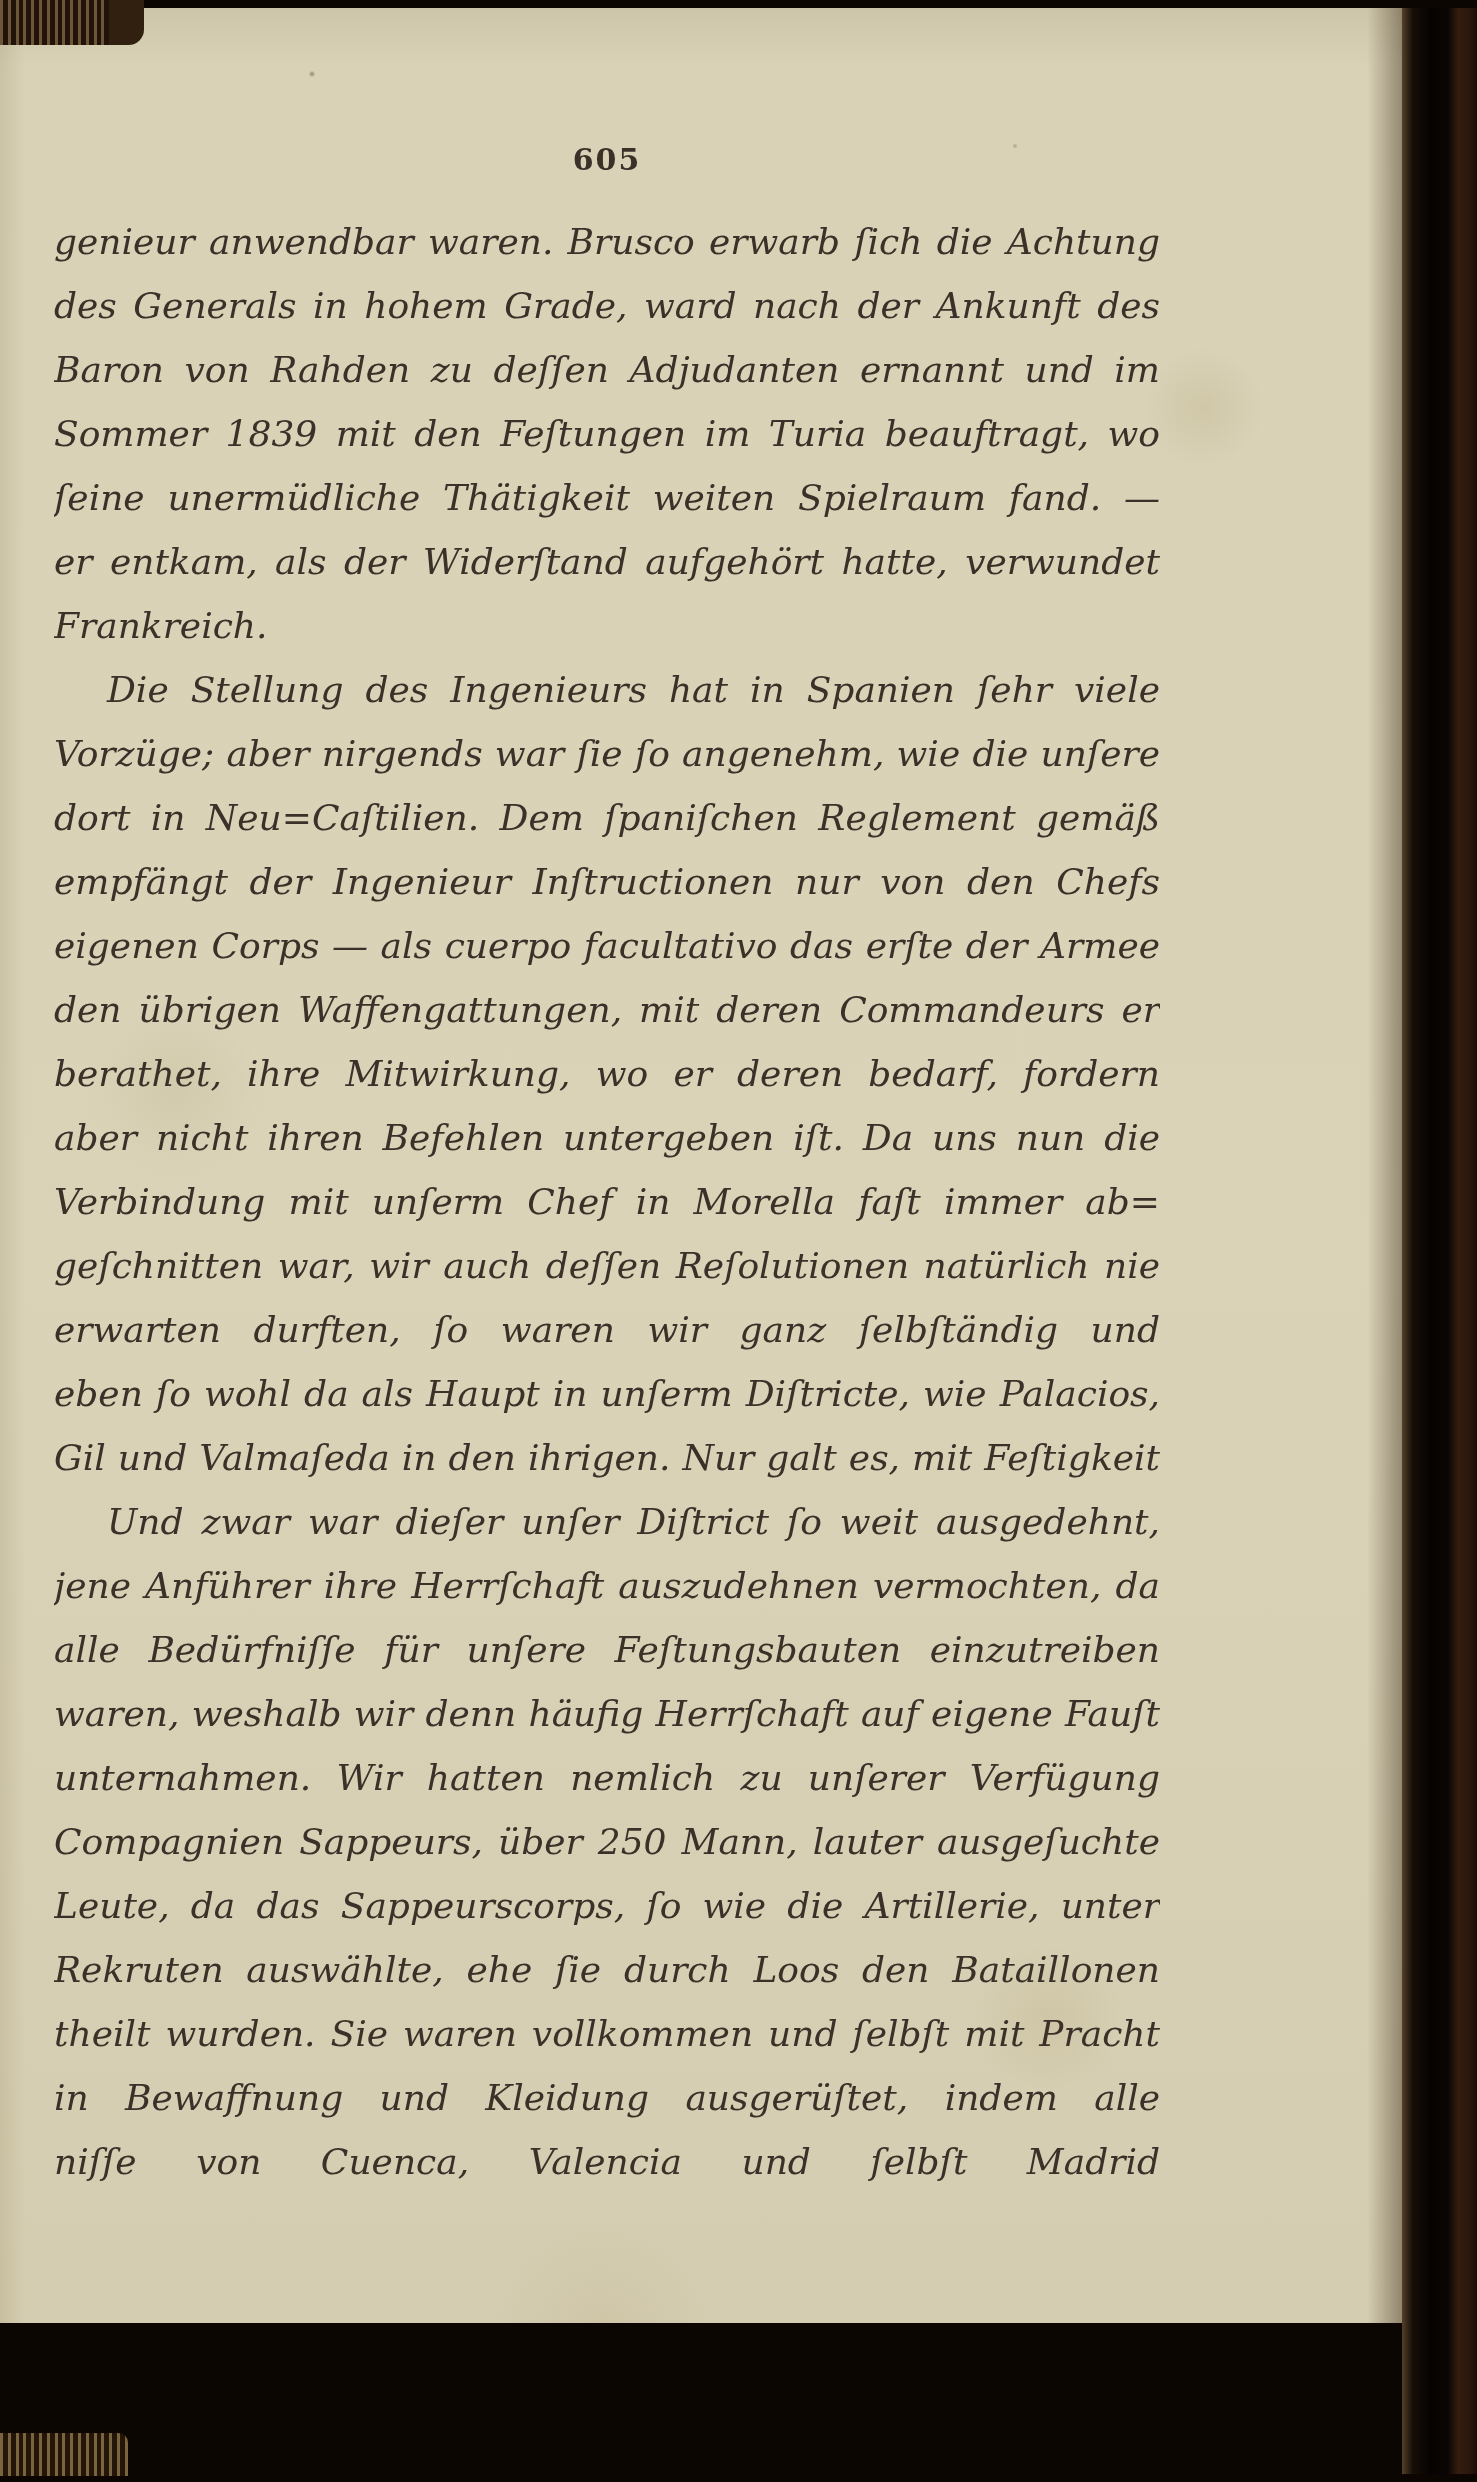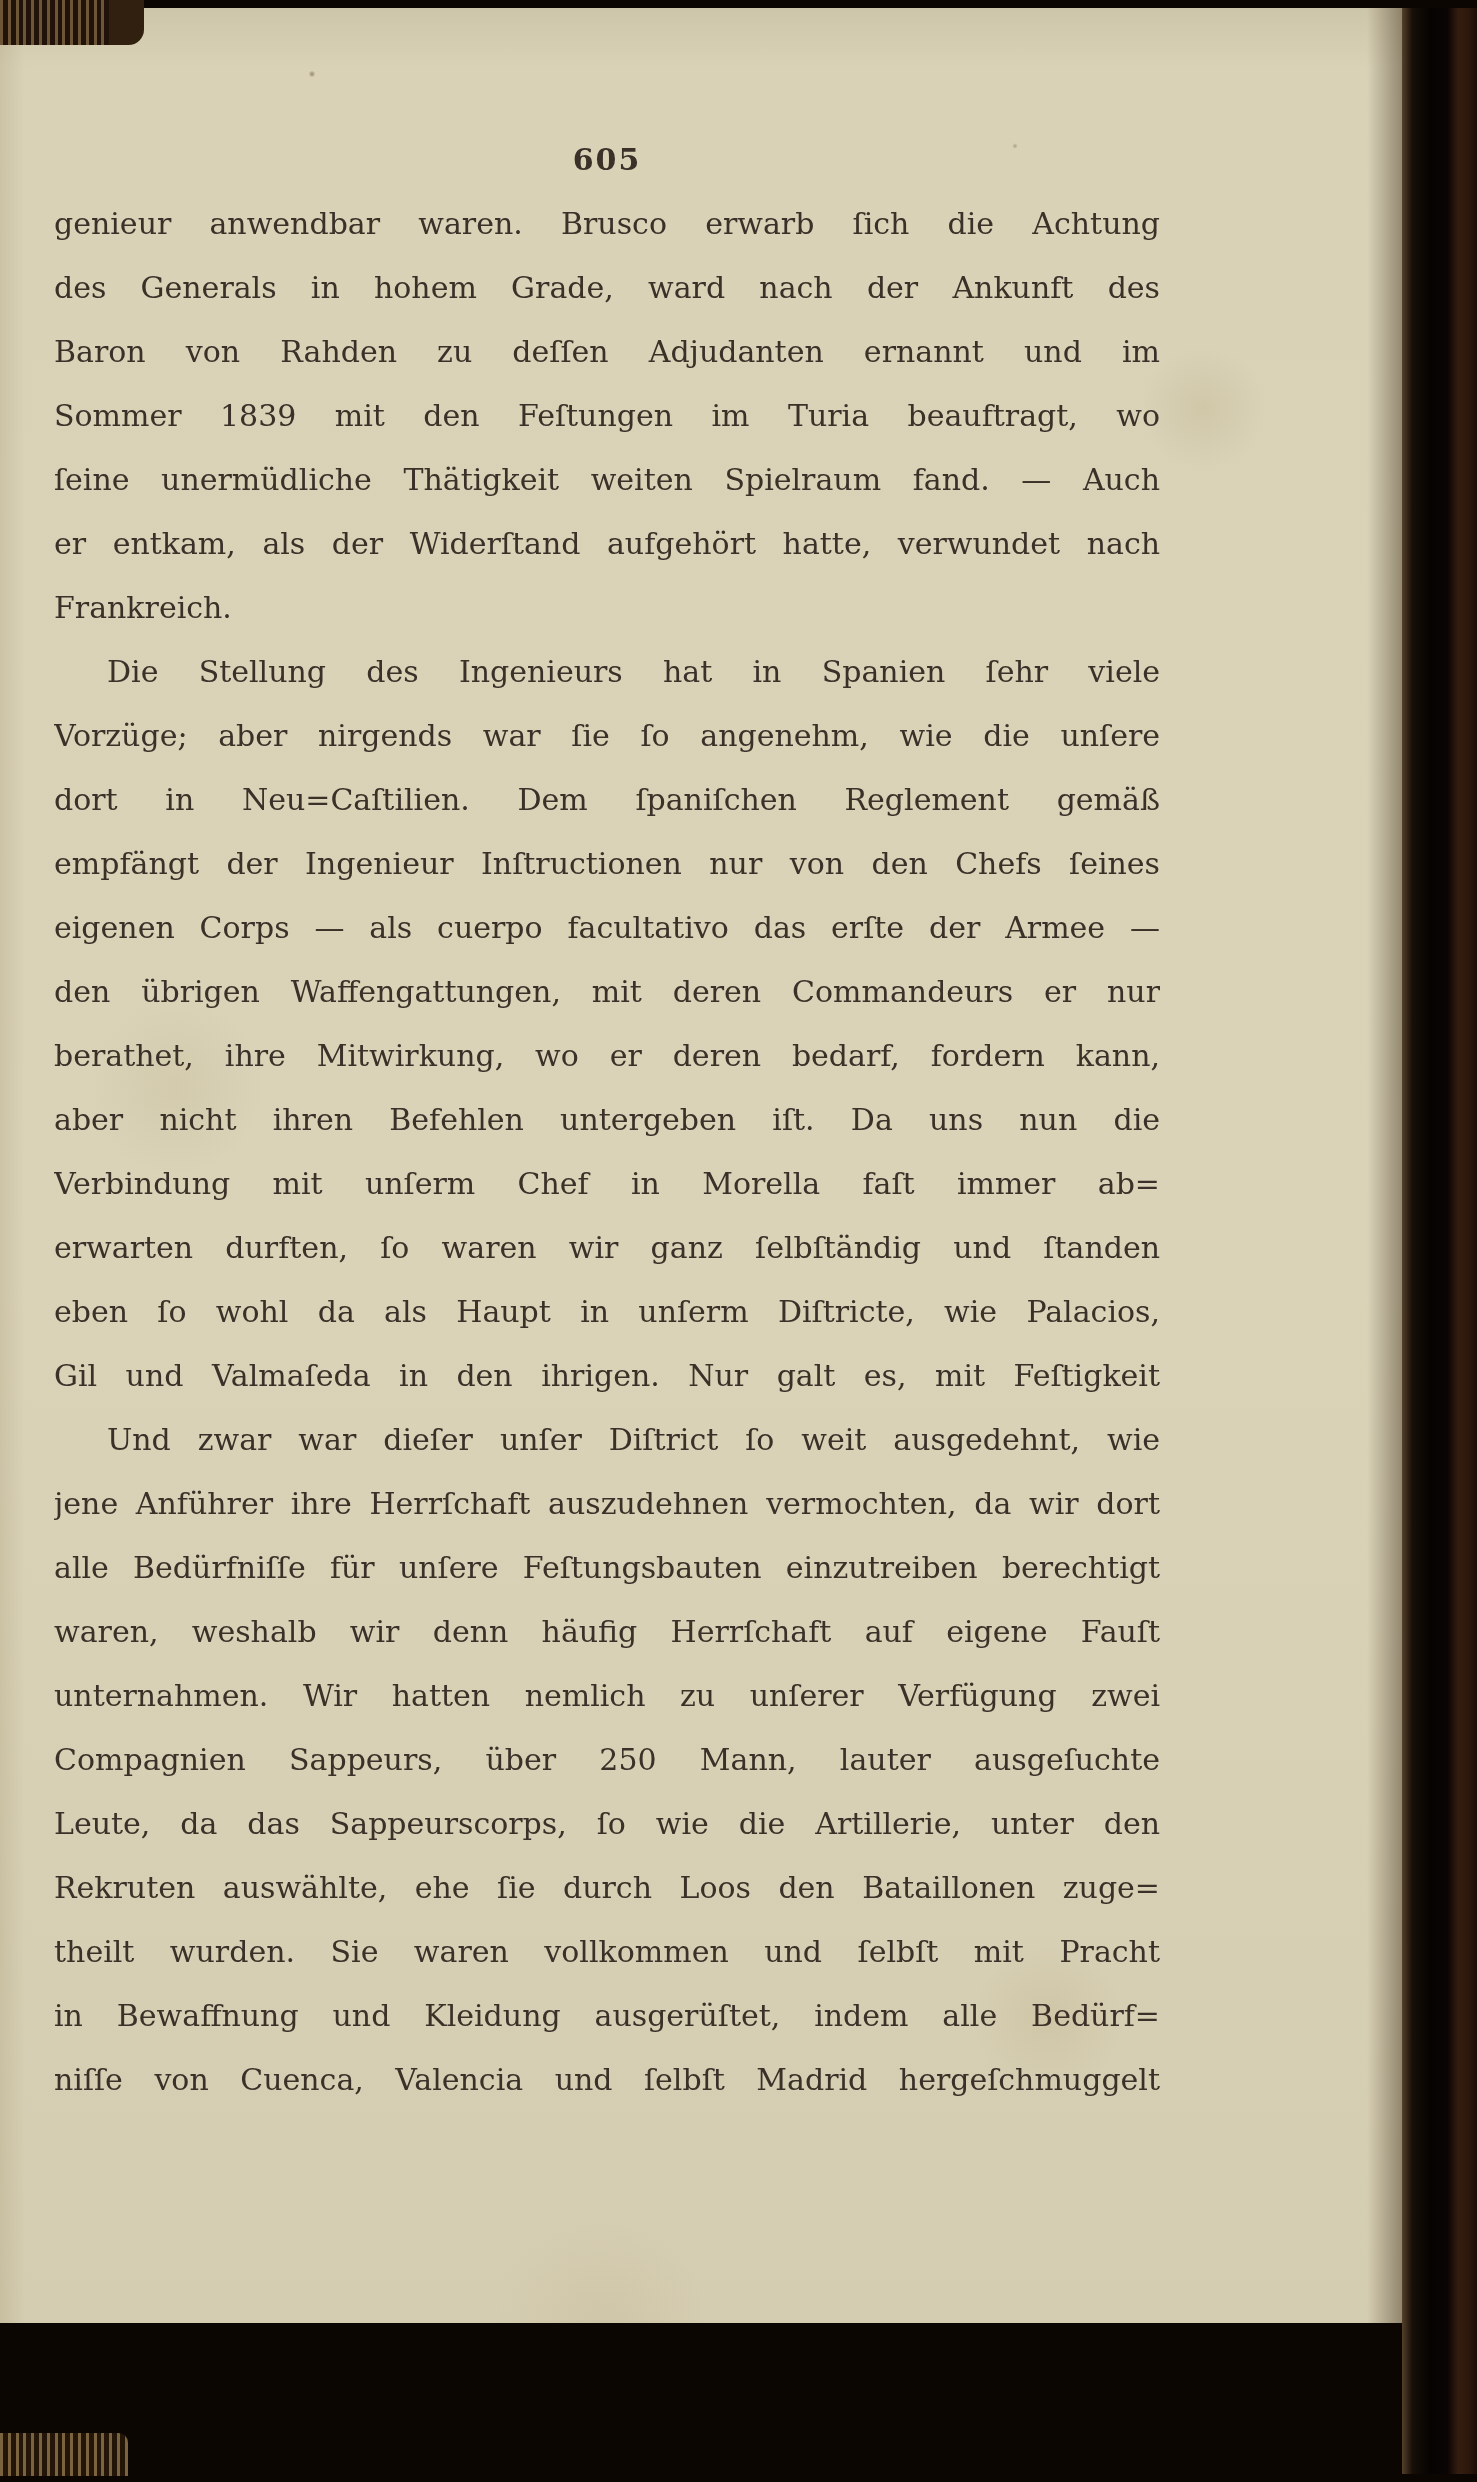--- a/index.html
+++ b/index.html
@@ -52,22 +52,22 @@
     border-top-right-radius:9.7px;
   }
 
   
   .page-num{
     position:absolute;left:54px;top:142px;width:1106px;
     text-align:center;font-size:30px;font-weight:bold;letter-spacing:1.9px;
     color:#3b3129;
   }
   .text-block{
-    position:absolute;left:54px;top:192px;width:1106px;
-    color:#3b3129;font-size:30px;line-height:64px;
+    position:absolute;left:54px;top:210px;width:1106px;
+    color:#3b3129;font-size:36px;line-height:64px;font-style:italic;
   }
   .line{
     height:64px;overflow:hidden;
     text-align:justify;text-align-last:justify;-moz-text-align-last:justify;
   }
   .line.noj{text-align:center;text-align-last:left;-moz-text-align-last:left;}
   .line.indent{text-indent:53px;}
 </style>
 </head>
 <body>
@@ -86,20 +86,21 @@
         <div class="line noj">Frankreich.</div>
         <div class="line indent">Die Stellung des Ingenieurs hat in Spanien ſehr viele</div>
         <div class="line">Vorzüge; aber nirgends war ſie ſo angenehm, wie die unſere</div>
         <div class="line">dort in Neu=Caſtilien.  Dem ſpaniſchen Reglement gemäß</div>
         <div class="line">empfängt der Ingenieur Inſtructionen nur von den Chefs ſeines</div>
         <div class="line">eigenen Corps — als cuerpo facultativo das erſte der Armee —</div>
         <div class="line">den übrigen Waffengattungen, mit deren Commandeurs er nur</div>
         <div class="line">berathet, ihre Mitwirkung, wo er deren bedarf, fordern kann,</div>
         <div class="line">aber nicht ihren Befehlen untergeben iſt.  Da uns nun die</div>
         <div class="line">Verbindung mit unſerm Chef in Morella faſt immer ab=</div>
+        <div class="line">geſchnitten war, wir auch deſſen Reſolutionen natürlich nie</div>
         <div class="line">erwarten durften, ſo waren wir ganz ſelbſtändig und ſtanden</div>
         <div class="line">eben ſo wohl da als Haupt in unſerm Diſtricte, wie Palacios,</div>
         <div class="line">Gil und Valmaſeda in den ihrigen.  Nur galt es, mit Feſtigkeit</div>
         <div class="line indent">Und zwar war dieſer unſer Diſtrict ſo weit ausgedehnt, wie</div>
         <div class="line">jene Anführer ihre Herrſchaft auszudehnen vermochten, da wir dort</div>
         <div class="line">alle Bedürfniſſe für unſere Feſtungsbauten einzutreiben berechtigt</div>
         <div class="line">waren, weshalb wir denn häufig Herrſchaft auf eigene Fauſt</div>
         <div class="line">unternahmen.  Wir hatten nemlich zu unſerer Verfügung zwei</div>
         <div class="line">Compagnien Sappeurs, über 250 Mann, lauter ausgeſuchte</div>
         <div class="line">Leute, da das Sappeurscorps, ſo wie die Artillerie, unter den</div>

